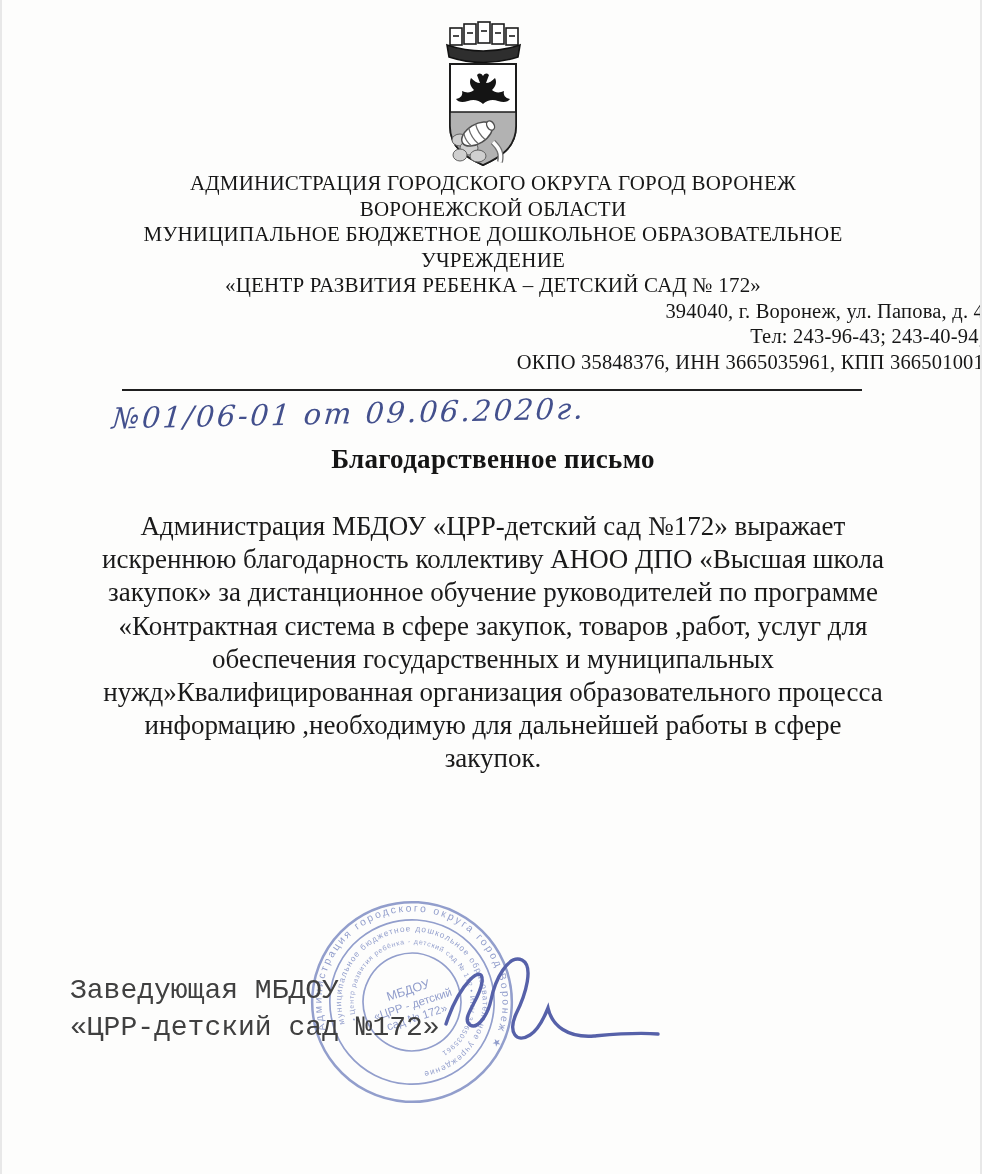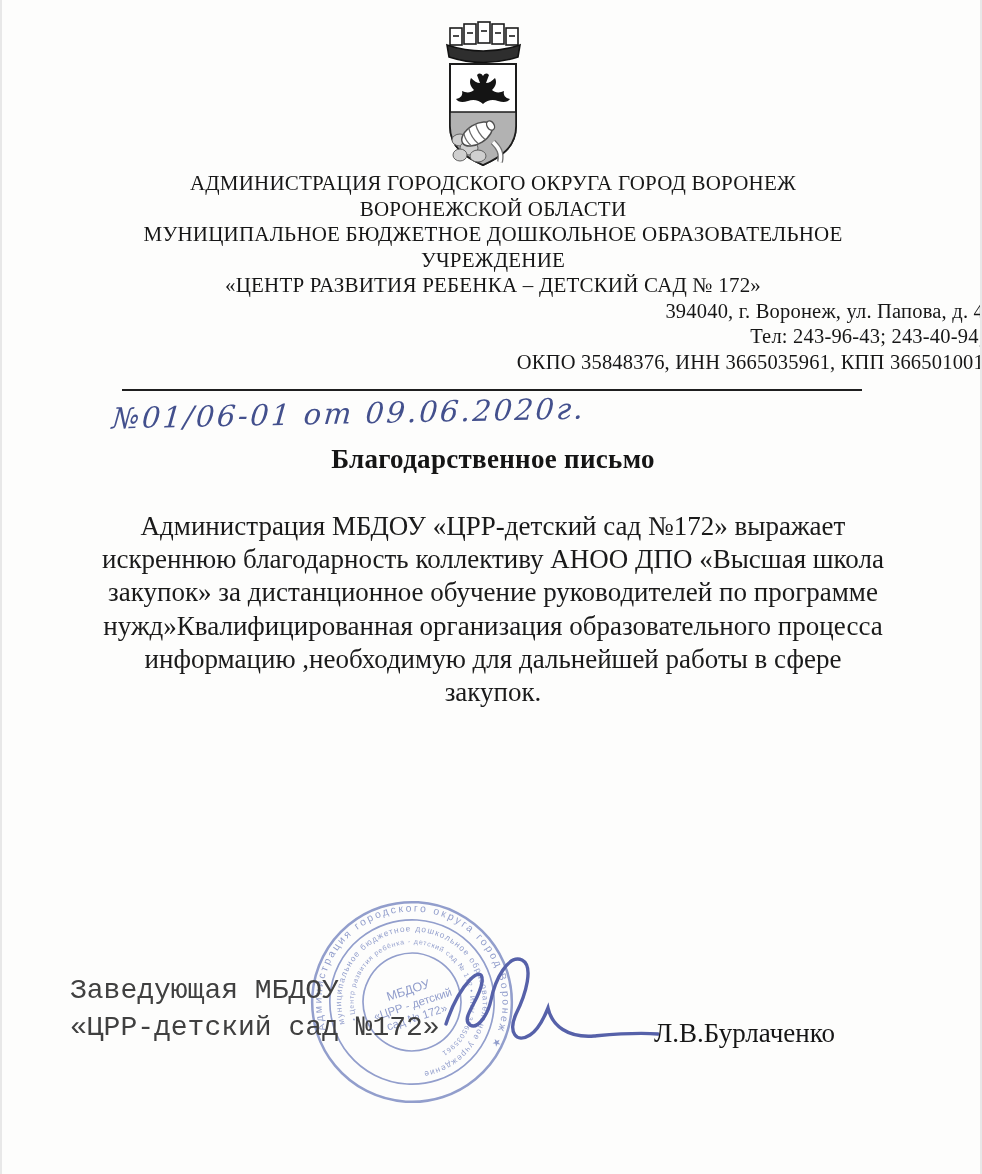--- a/index.html
+++ b/index.html
@@ -107,20 +107,22 @@
   <div class="rule"></div>
 
   <div class="handwritten">№01/06-01 от 09.06.2020г.</div>
 
   <div class="doc-title">Благодарственное письмо</div>
 
   <div class="body-text">
     <div>Администрация МБДОУ «ЦРР-детский сад №172» выражает</div>
     <div>искреннюю благодарность коллективу АНОО ДПО «Высшая школа</div>
     <div>закупок» за дистанционное обучение руководителей по программе</div>
+    <div>«Контрактная система в сфере закупок, товаров ,работ, услуг для</div>
+    <div>обеспечения государственных и муниципальных</div>
     <div>нужд»Квалифицированная организация образовательного процесса</div>
     <div>информацию ,необходимую для дальнейшей работы в сфере</div>
     <div>закупок.</div>
   </div>
 
   <svg class="stamp" viewBox="0 0 200 200" aria-hidden="true">
     <g transform="rotate(-18 100 100)" fill="none" stroke="#8996c8">
       <circle cx="100" cy="100" r="96" stroke-width="2.4"></circle>
       <circle cx="100" cy="100" r="79" stroke-width="1.6"></circle>
       <circle cx="100" cy="100" r="47" stroke-width="1.6"></circle>
@@ -154,15 +156,14 @@
   </div>
 
   <svg class="squiggle" viewBox="0 0 240 130" aria-hidden="true">
     <path d="M16,82 C30,40 54,20 52,40 C50,58 30,76 40,83
              C48,88 58,72 61,58 C65,38 78,12 92,18
              C104,24 96,52 86,72 C78,90 86,102 100,93
              C108,88 114,76 118,66
              C122,84 138,96 164,94 C186,92 206,90 228,92" fill="none" stroke="#5661a9" stroke-width="3.4" stroke-linecap="round"></path>
   </svg>
 
-  <div class="sig-name">Л.В.Бурлаченко</div>
 
 </div>
 
 </body></html>

